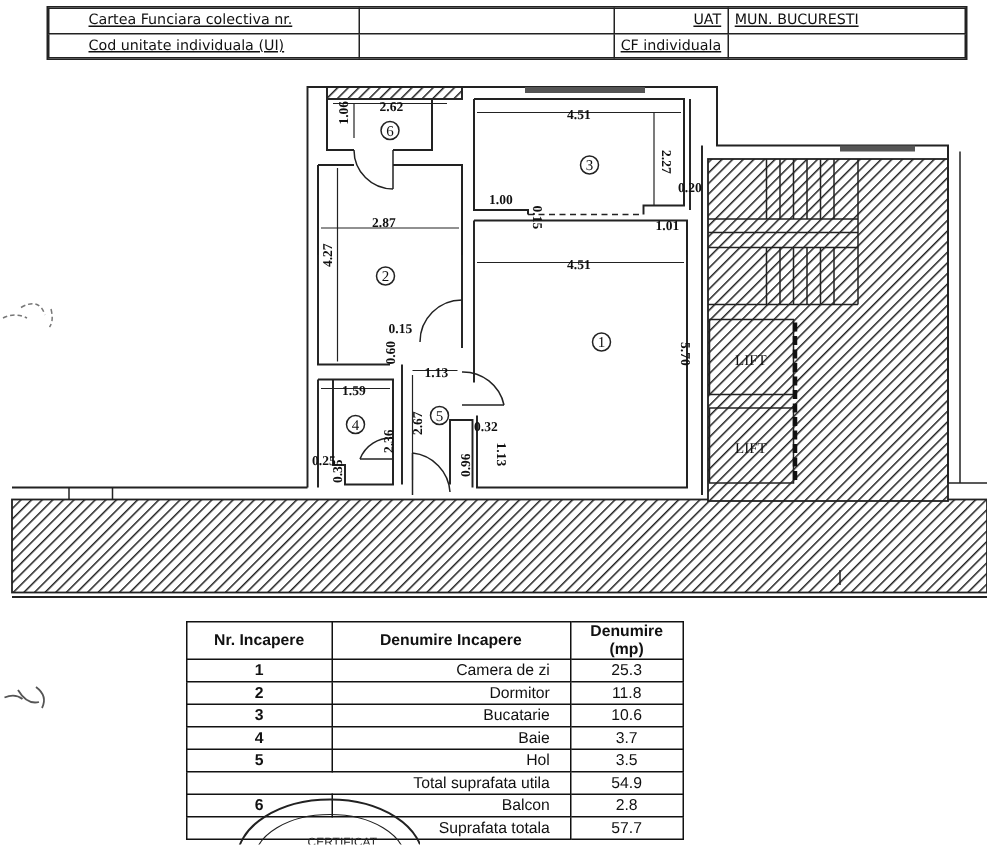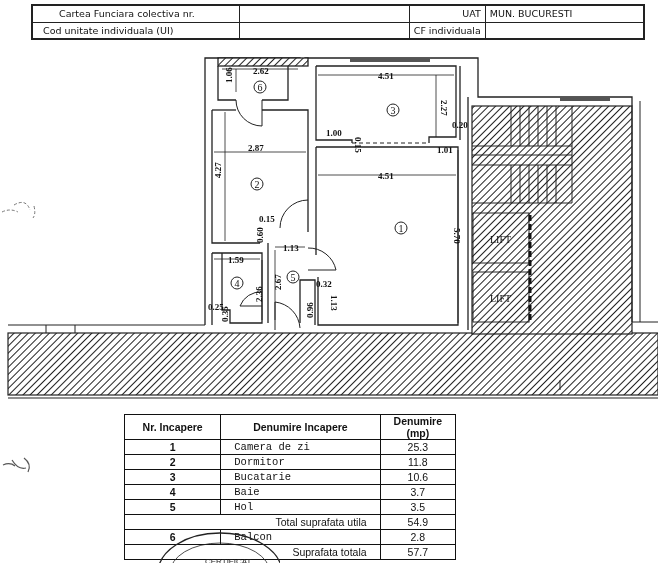--- a/index.html
+++ b/index.html
@@ -1,45 +1,45 @@
 <!DOCTYPE html>
 <html><head>
 <meta charset="utf-8">
 <style>
   html, body { margin: 0; padding: 0; background: #ffffff; }
   body { width: 658px; height: 563px; position: relative; overflow: hidden; font-family: "DejaVu Sans", sans-serif; color: #111; }
-  .hdr { position: absolute; left: 31px; top: 4px; width: 614px; height: 36px; border: 1.5px solid #222; box-sizing: border-box; }
+  .hdr { position: absolute; left: 31px; top: 4px; width: 614px; height: 36px; border: 1.5px solid #222; box-sizing: border-box; text-decoration: underline; }
   .hdr table { width: 100%; height: 100%; border-collapse: collapse; font-size: 9.5px; }
   .hdr td { border: 1px solid #222; padding: 0 4px; white-space: nowrap; }
   .hdr td.c { text-align: right; }
   .plan { position: absolute; left: 0; top: 45px; width: 658px; height: 360px; }
   .rt { position: absolute; left: 124px; top: 414px; width: 332px; border-collapse: collapse; font-family: "Liberation Sans", sans-serif; font-size: 10.5px; }
   .rt td, .rt th { border: 1.2px solid #111; height: 14px; padding: 0 13px; }
   .rt th { font-weight: bold; text-align: center; }
   .rt td.n { text-align: center; font-weight: bold; }
-  .rt td.nm { text-align: left; font-family: Liberation Mono, monospace; }
+  .rt td.nm { text-align: right; }
   .rt td.a { text-align: center; font-weight: normal; }
   .rt td.b { font-weight: normal; text-align: right; }
   .dim { font-family: "Liberation Serif", serif; font-size: 9px; font-weight: bold; fill: #111; }
   .rn { font-family: "Liberation Serif", serif; font-size: 10px; fill: #111; }
 </style>
 </head>
 <body>
 
 <div class="hdr">
   <table>
     <tbody>
         <tr>
       <td style="width:34%; padding-left:26px">Cartea Funciara colectiva nr.</td>
       <td style="width:28%"></td>
       <td class="c" style="width:12%">UAT</td>
       <td style="width:26%">MUN. BUCURESTI</td>
     </tr>
     <tr>
-      <td style="padding-left:10px">Cod unitate individuala (UI)</td>
+      <td style="padding-left:26px">Cod unitate individuala (UI)</td>
       <td></td>
       <td class="c">CF individuala</td>
       <td></td>
     </tr>
   </tbody>
     </table>
 </div>
 
 <svg class="plan" viewBox="0 45 658 360" xmlns="http://www.w3.org/2000/svg">
   <defs>

